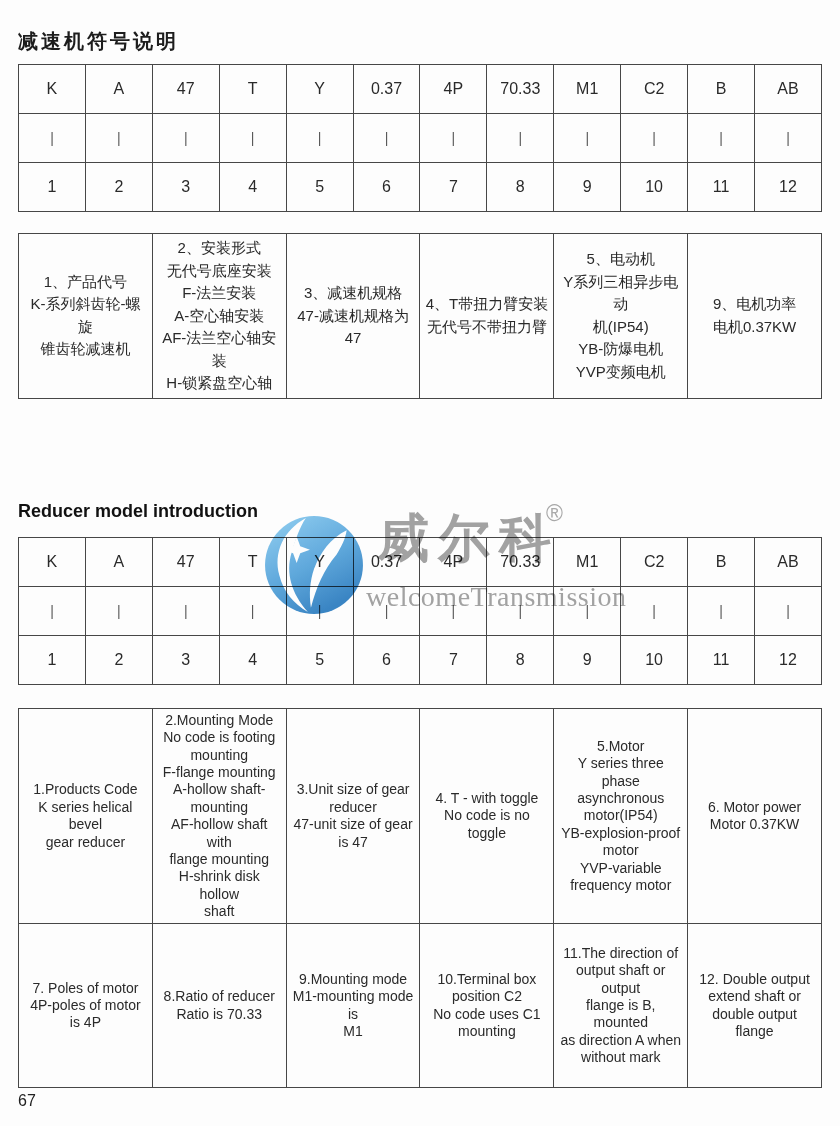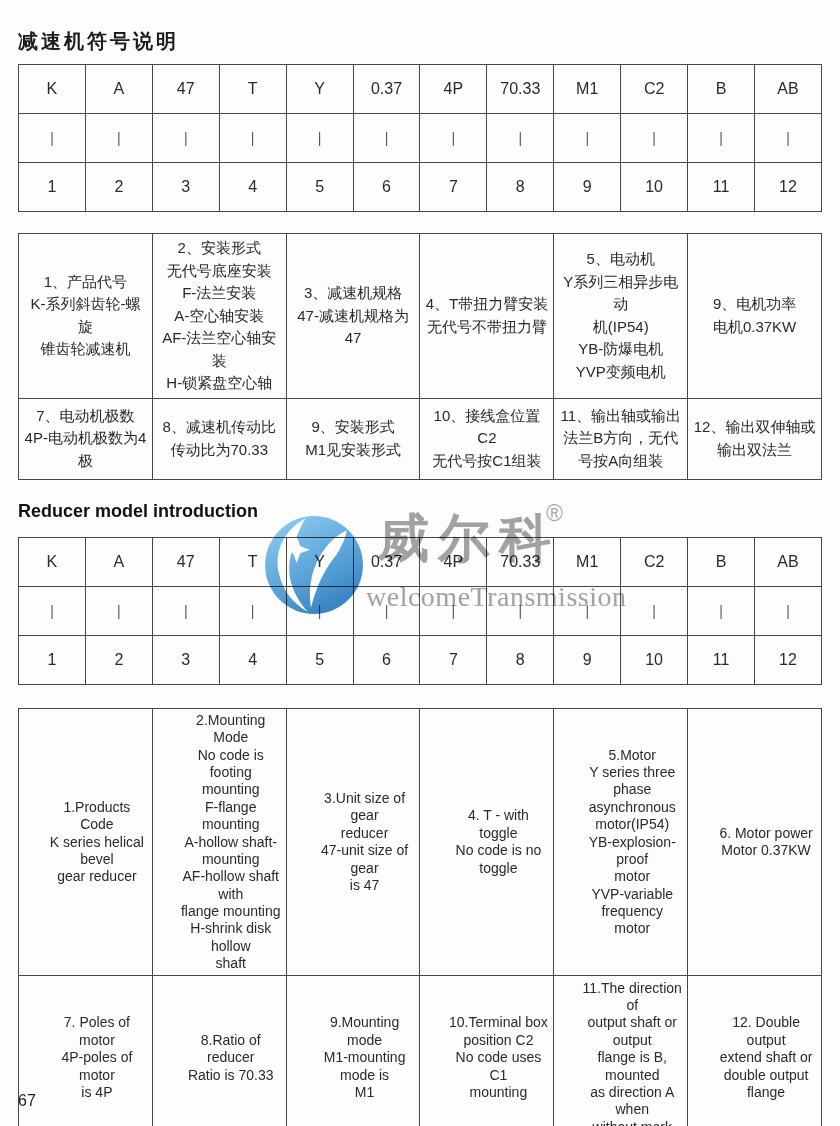--- a/index.html
+++ b/index.html
@@ -30,21 +30,21 @@
 
   .expl-table{position:absolute;left:18px;}
   #cnExpl{top:233px;}
   #enExpl{top:708px;}
   .expl-table td{
     white-space:pre-line;padding:3px 5px;color:#2a2a2a;
   }
   #cnExpl td{font-size:15px;line-height:1.5;}
   #cnExpl tr.r1 td{height:147px;}
   #cnExpl tr.r2 td{height:74px;}
-  #enExpl td{font-size:14px;line-height:1.24;padding-left:28px;}
+  #enExpl td{font-size:14px;line-height:1.24;}
   #enExpl tr.r1 td{height:163px;}
   #enExpl tr.r2 td{height:157px;}
 
   .pageno{position:absolute;left:18px;top:1092px;font-size:16px;color:#222;}
 
   .watermark{
     position:absolute;left:263px;top:498px;width:330px;height:120px;
     mix-blend-mode:multiply;pointer-events:none;z-index:10;
   }
   .wm-logo{position:absolute;left:0;top:16px;width:102px;height:102px;}
@@ -130,35 +130,20 @@
 47-减速机规格为47</td>
       <td>4、T带扭力臂安装
 无代号不带扭力臂</td>
       <td>5、电动机
 Y系列三相异步电动
 机(IP54)
 YB-防爆电机
 YVP变频电机</td>
       <td>9、电机功率
 电机0.37KW</td>
-    </tr>
-    <tr class="r2">
-      <td>7、电动机极数
-4P-电动机极数为4极</td>
-      <td>8、减速机传动比
-传动比为70.33</td>
-      <td>9、安装形式
-M1见安装形式</td>
-      <td>10、接线盒位置C2
-无代号按C1组装</td>
-      <td>11、输出轴或输出
-法兰B方向，无代
-号按A向组装</td>
-      <td>12、输出双伸轴或
-输出双法兰</td>
     </tr>
   </tbody>
     </table>
 
   <h2 class="en-title">Reducer model introduction</h2>
 
   <table class="code-table" id="codeC">
     <tbody>
         <tr>
       <td>K</td>

